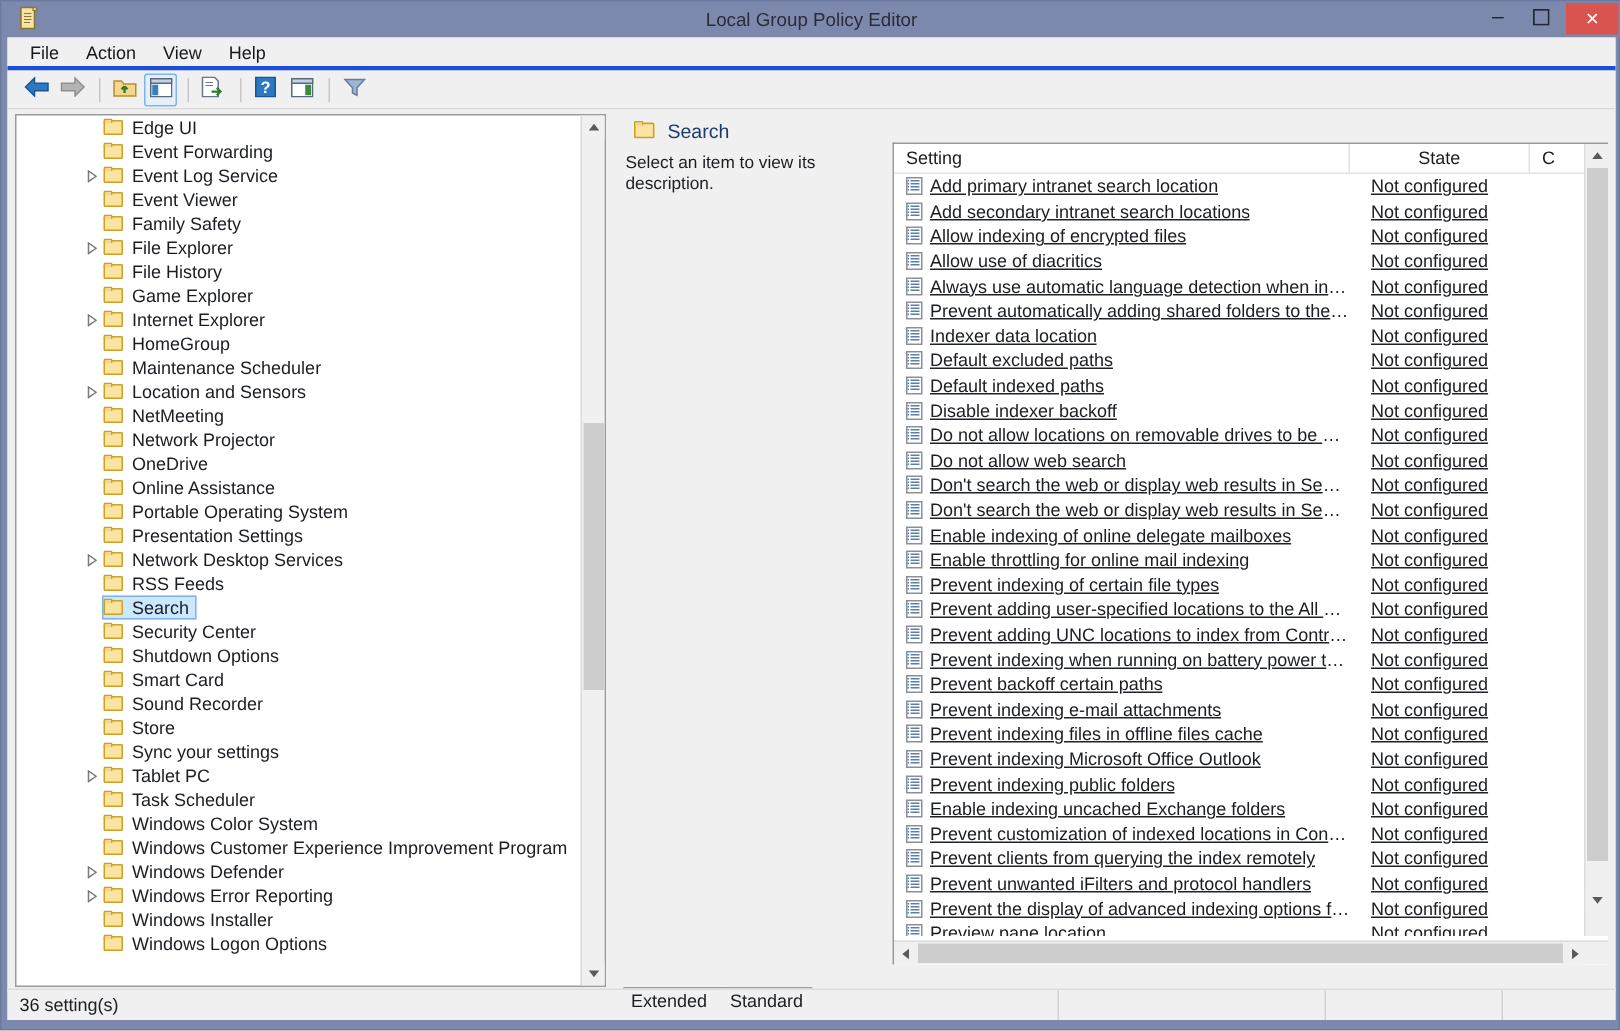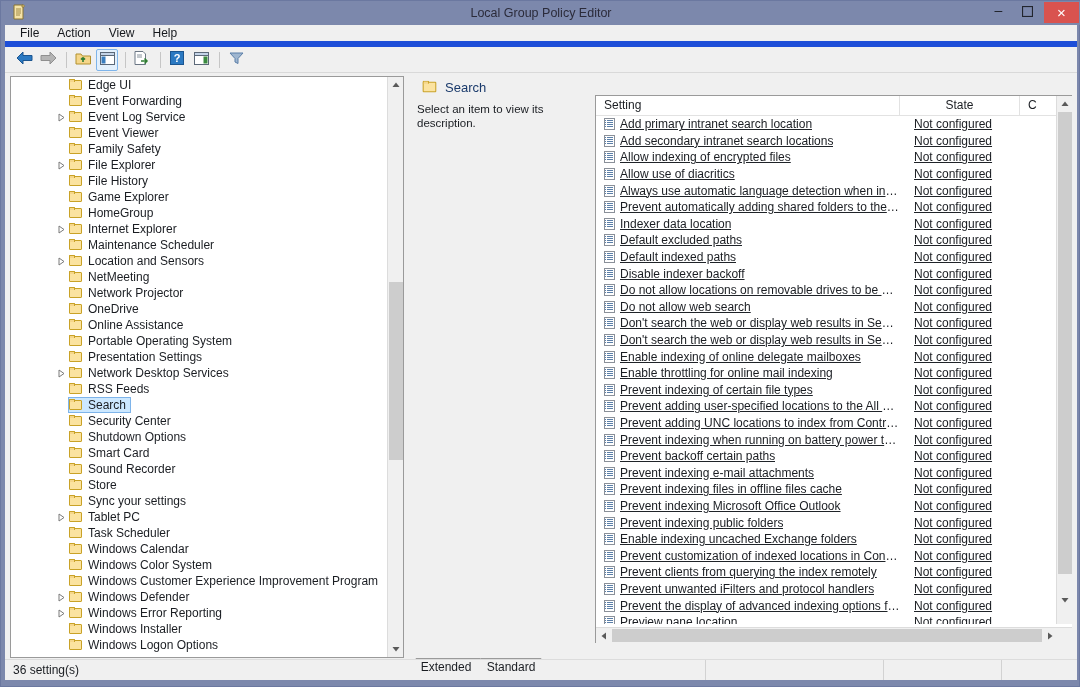--- a/index.html
+++ b/index.html
@@ -83,21 +83,21 @@
   
   #menubar {
     position: absolute;
     left: 0; top: 0;
     width: 1072px; height: 22px;
     background: #f0f0f0;
     display: flex;
     align-items: center;
     padding-left: 6px;
     box-sizing: border-box;
-    border-bottom: 6px solid #1d4ed8;
+    border-bottom: 3px solid #1d4ed8;
   }
   .menu-item {
     padding: 3px 9px;
     font-size: 12px;
     color: #15181d;
     cursor: default;
   }
 
   
   #toolbar {
@@ -614,34 +614,34 @@
             </div>
             <div class="tree-row">
               <span class="folder"></span>
               <span class="tlabel">File History</span>
             </div>
             <div class="tree-row">
               <span class="folder"></span>
               <span class="tlabel">Game Explorer</span>
             </div>
             <div class="tree-row">
-              <span class="folder"></span>
-              <span class="tlabel">HomeGroup</span>
-            </div>
-            <div class="tree-row">
               <span class="twisty">
                 <svg width="9" height="9" viewBox="0 0 9 9">
                   <path d="M2 1 L7 4.5 L2 8 Z" fill="none" stroke="#7a7a7a" stroke-width="1"></path>
                 </svg>
               </span>
               <span class="folder"></span>
               <span class="tlabel">Internet Explorer</span>
             </div>
             <div class="tree-row">
               <span class="folder"></span>
+              <span class="tlabel">HomeGroup</span>
+            </div>
+            <div class="tree-row">
+              <span class="folder"></span>
               <span class="tlabel">Maintenance Scheduler</span>
             </div>
             <div class="tree-row">
               <span class="twisty">
                 <svg width="9" height="9" viewBox="0 0 9 9">
                   <path d="M2 1 L7 4.5 L2 8 Z" fill="none" stroke="#7a7a7a" stroke-width="1"></path>
                 </svg>
               </span>
               <span class="folder"></span>
               <span class="tlabel">Location and Sensors</span>
@@ -717,24 +717,20 @@
                 <svg width="9" height="9" viewBox="0 0 9 9">
                   <path d="M2 1 L7 4.5 L2 8 Z" fill="none" stroke="#7a7a7a" stroke-width="1"></path>
                 </svg>
               </span>
               <span class="folder"></span>
               <span class="tlabel">Tablet PC</span>
             </div>
             <div class="tree-row">
               <span class="folder"></span>
               <span class="tlabel">Task Scheduler</span>
-            </div>
-            <div class="tree-row">
-              <span class="folder"></span>
-              <span class="tlabel">Windows Calendar</span>
             </div>
             <div class="tree-row">
               <span class="folder"></span>
               <span class="tlabel">Windows Color System</span>
             </div>
             <div class="tree-row">
               <span class="folder"></span>
               <span class="tlabel">Windows Customer Experience Improvement Program</span>
             </div>
             <div class="tree-row">

